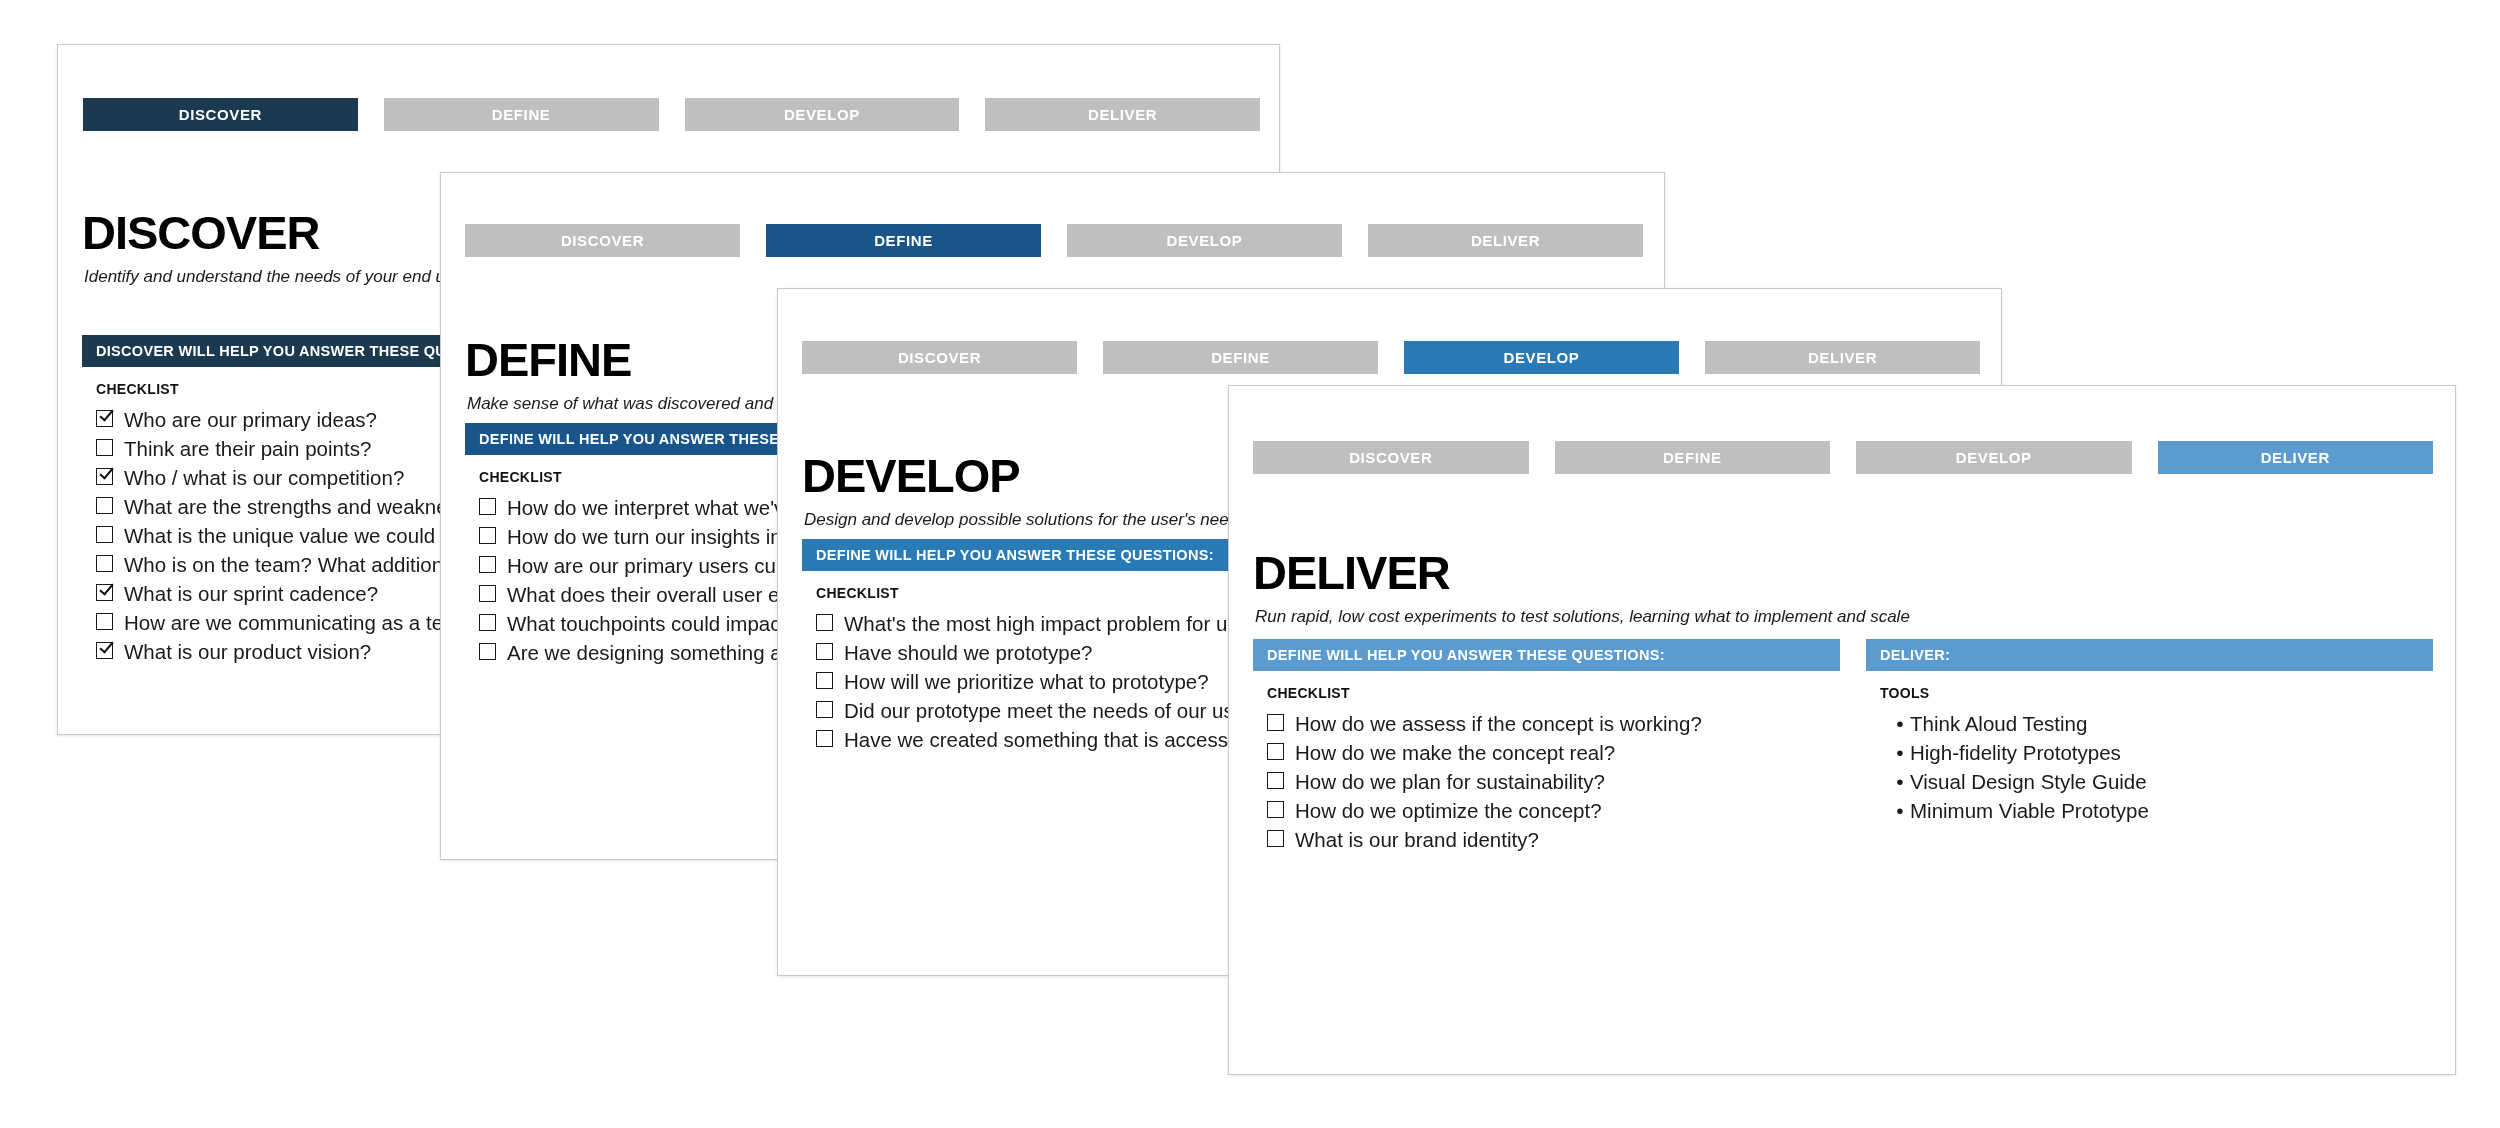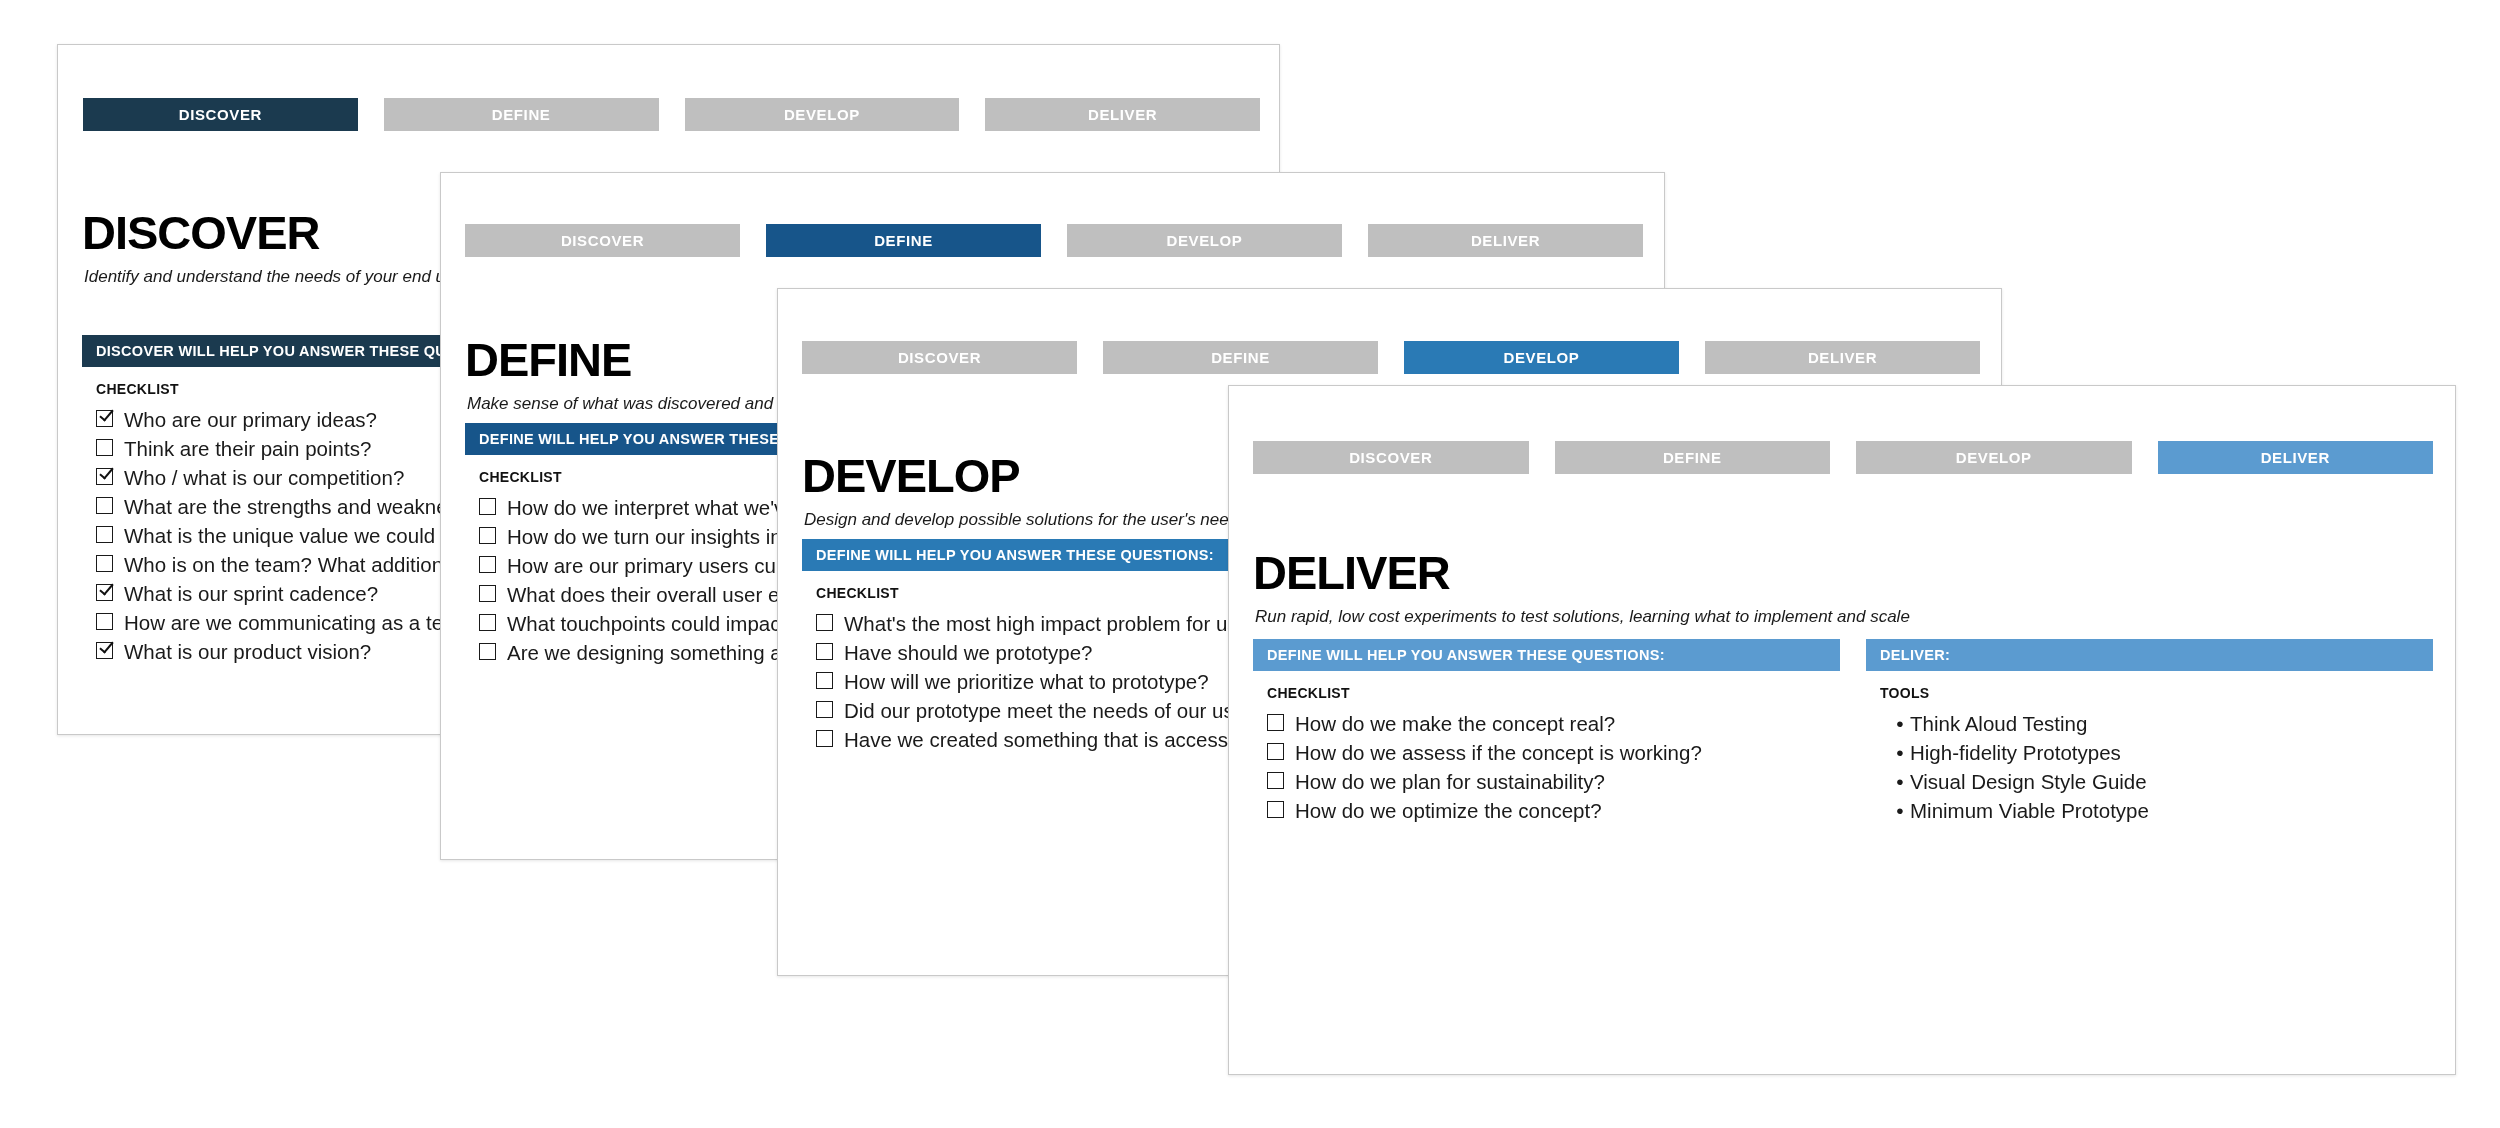--- a/index.html
+++ b/index.html
@@ -335,33 +335,37 @@
     </div>
     <h1 class="headline">DELIVER</h1>
     <p class="subhead">Run rapid, low cost experiments to test solutions, learning what to implement and scale</p>
 
     <div class="panel panel-left">
       <div class="panel-banner banner-light">DEFINE WILL HELP YOU ANSWER THESE QUESTIONS:</div>
       <div class="panel-sublabel">CHECKLIST</div>
       <ul class="checklist">
         <li class="check-item">
             <span class="box"></span>
+            <span class="label">How do we assess if the concept is working?</span>
+          </li>
+        <li class="check-item">
+            <span class="box"></span>
             <span class="label">How do we make the concept real?</span>
           </li>
         <li class="check-item">
             <span class="box"></span>
-            <span class="label">How do we assess if the concept is working?</span>
-          </li>
-        <li class="check-item">
-            <span class="box"></span>
             <span class="label">How do we plan for sustainability?</span>
           </li>
         <li class="check-item">
             <span class="box"></span>
             <span class="label">How do we optimize the concept?</span>
+          </li>
+        <li class="check-item">
+            <span class="box"></span>
+            <span class="label">What is our brand identity?</span>
           </li>
       </ul>
     </div>
 
     <div class="panel panel-right">
       <div class="panel-banner banner-light">DELIVER:</div>
       <div class="panel-sublabel">TOOLS</div>
       <ul class="toollist">
         <li class="tool-item">
             <span class="bullet">•</span>

